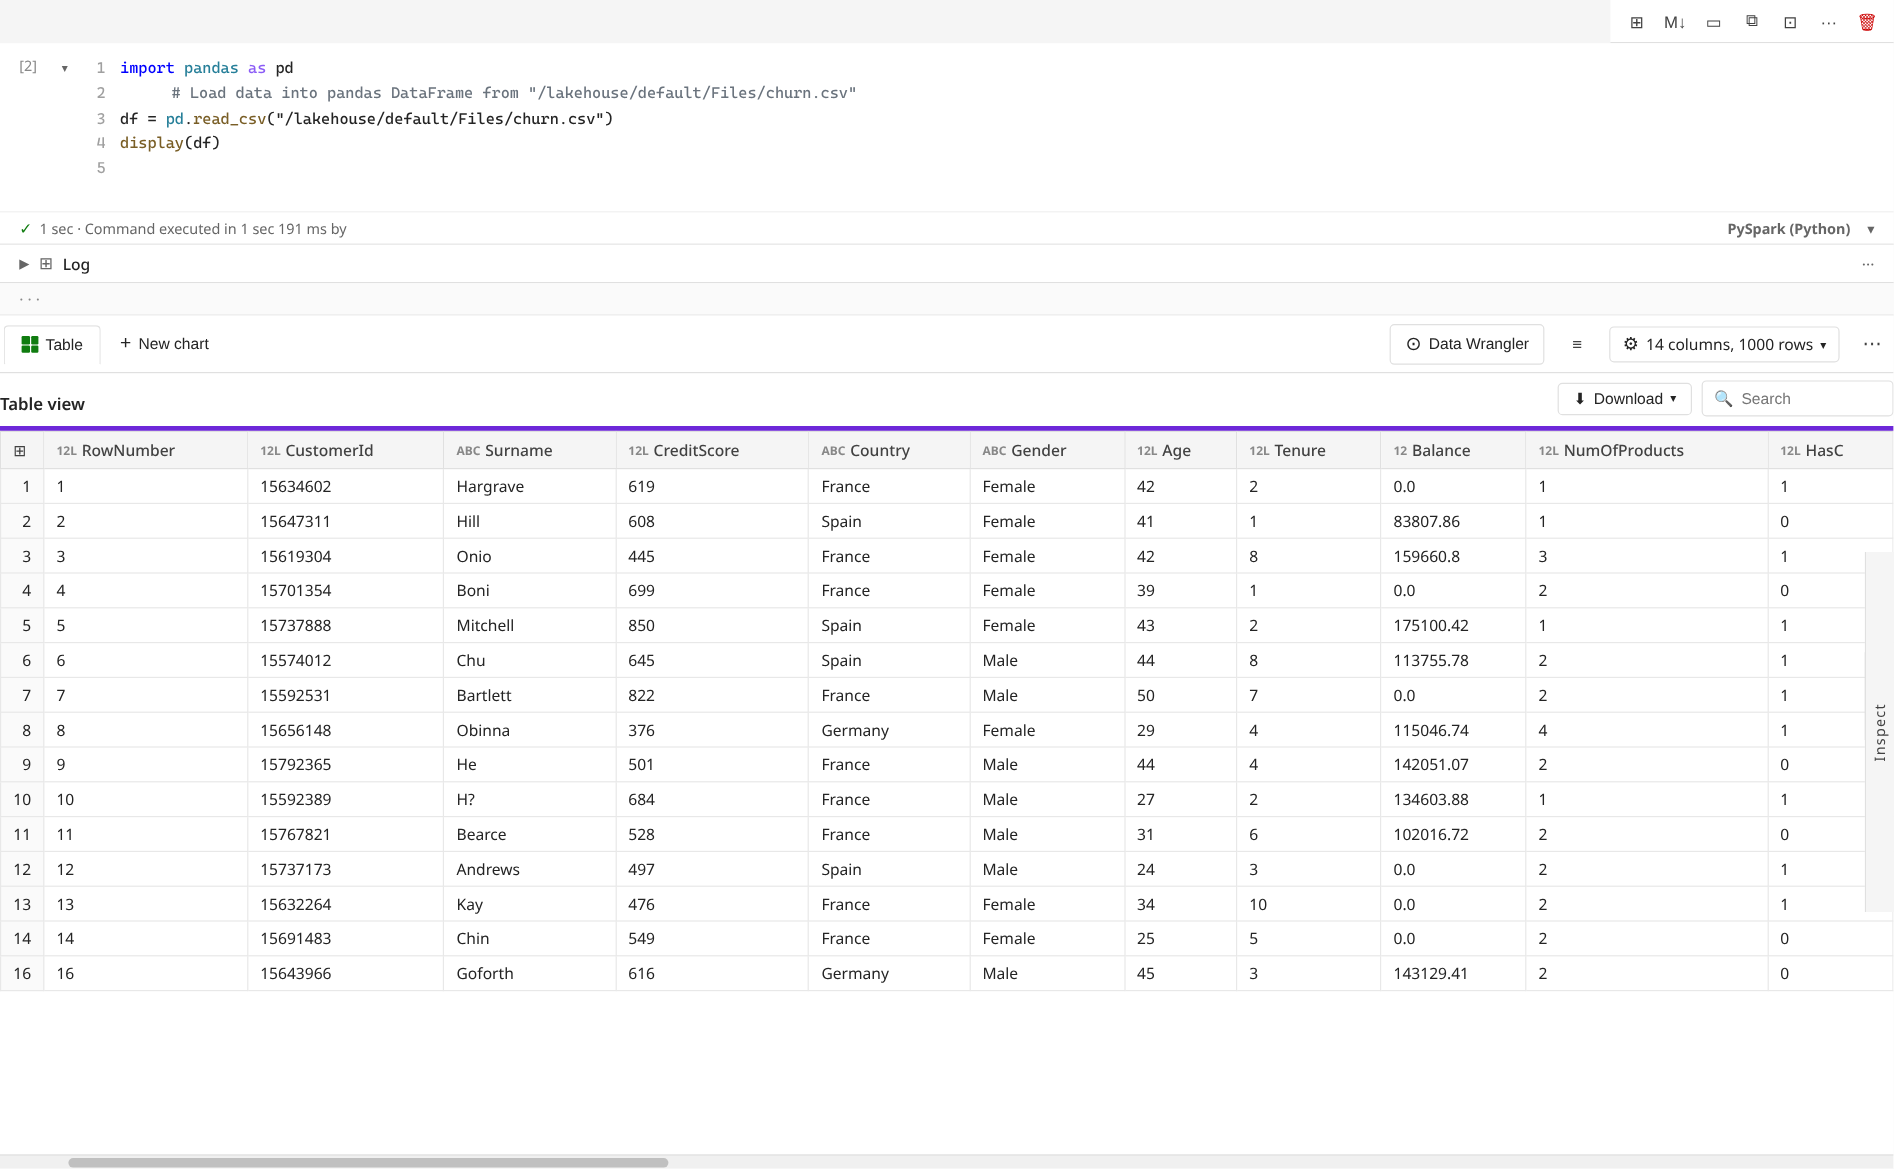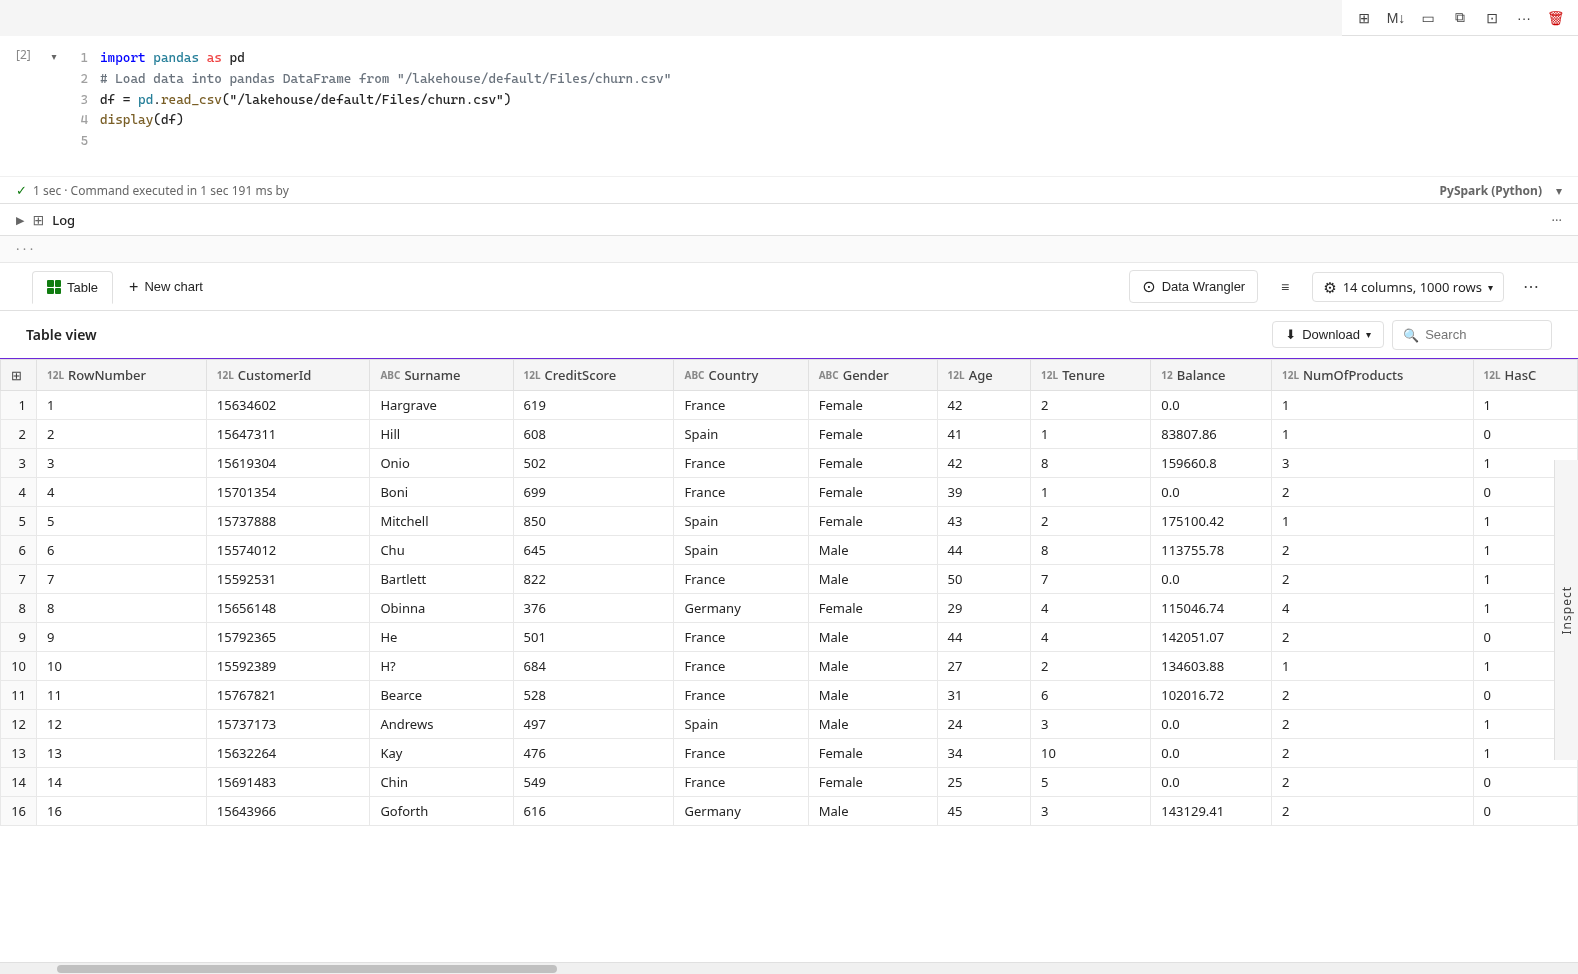--- a/index.html
+++ b/index.html
@@ -101,23 +101,23 @@
       gap: 12px;
     }
 
     .line-num {
       color: #a0a0a0;
       min-width: 16px;
       text-align: right;
       user-select: none;
     }
     .kw-import { color: #0000ff; }
-    .kw-as { color: #ef4444; }
+    .kw-as { color: #8b5cf6; }
     .mod { color: #267f99; }
-    .comment { color: #6a737d; }
+    .comment { color: #6a737d; margin-left: 43px; }
     .fn { color: #795e26; }
     .plain { color: #242424; }
 
     .cell-status {
       display: flex;
       align-items: center;
       padding: 4px 16px;
       font-size: 12px;
       color: #666;
       border-top: 1px solid #f0f0f0;
@@ -155,21 +155,21 @@
       display: flex;
       flex-direction: column;
       background: #fff;
       overflow: hidden;
     }
 
     
     .tab-bar {
       display: flex;
       align-items: center;
-      padding: 0 32px;
+      padding: 0 3px;
       border-bottom: 1px solid #e0e0e0;
       gap: 4px;
       height: 48px;
     }
 
     .tab-btn {
       display: flex;
       align-items: center;
       gap: 6px;
       padding: 8px 14px;
@@ -269,24 +269,24 @@
       background: transparent;
       cursor: pointer;
       border-radius: 4px;
       color: #424242;
       font-size: 16px;
     }
 
     
     .table-header-row {
       display: flex;
-      align-items: center;
+      align-items: flex-end;
       justify-content: space-between;
-      padding: 8px 26px;
-      border-bottom: 1px solid #6d28d9;
+      padding: 8px 0;
+      border-bottom: 4px solid #6d28d9;
       height: 48px;
     }
 
     .table-view-label {
       font-size: 14px;
       font-weight: 600;
       color: #242424;
     }
 
     .table-actions {
@@ -646,21 +646,21 @@
               <td>1</td>
               <td>83807.86</td>
               <td>1</td>
               <td>0</td>
             </tr>
             <tr>
               <td class="row-num-col">3</td>
               <td>3</td>
               <td>15619304</td>
               <td>Onio</td>
-              <td>502</td>
+              <td>445</td>
               <td>France</td>
               <td>Female</td>
               <td>42</td>
               <td>8</td>
               <td>159660.8</td>
               <td>3</td>
               <td>1</td>
             </tr>
             <tr>
               <td class="row-num-col">4</td>

